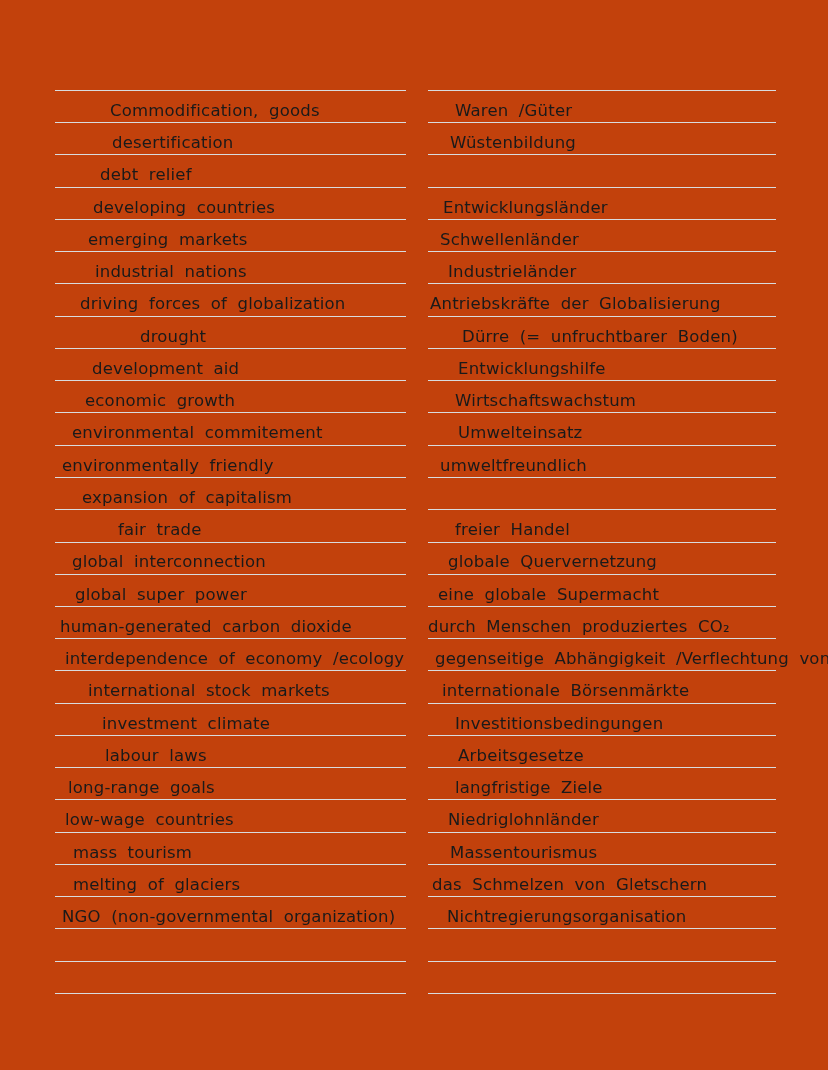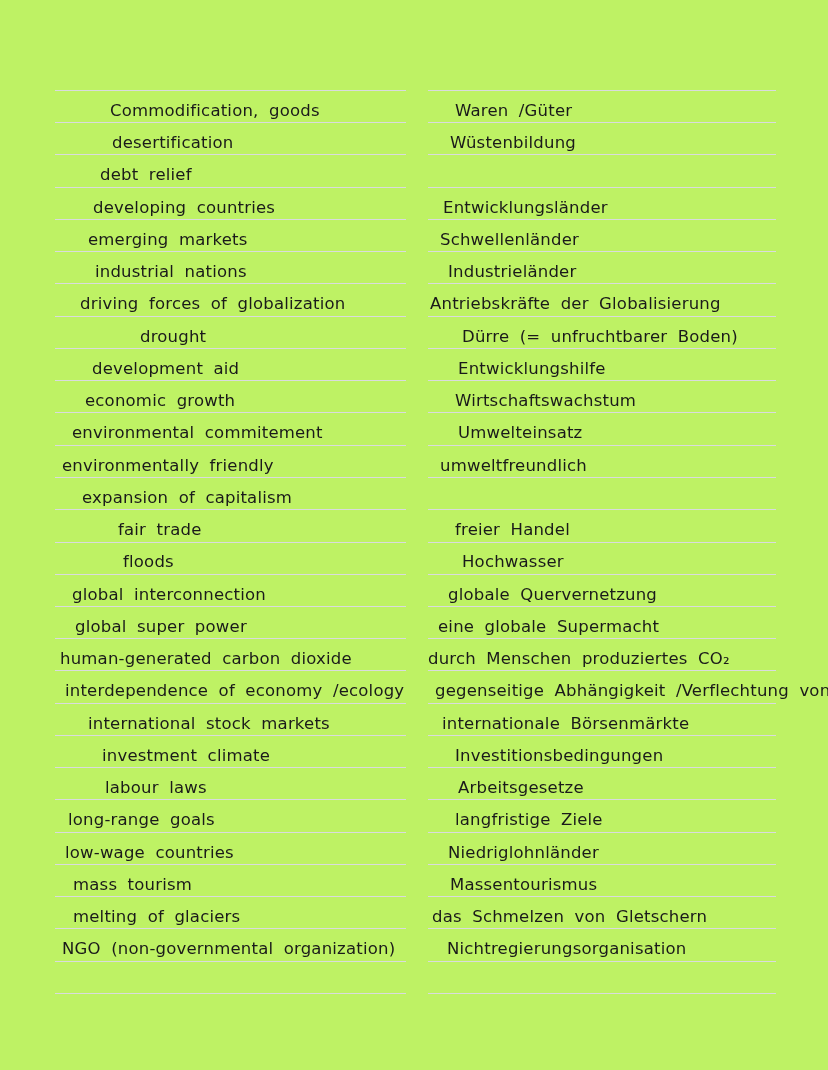--- a/index.html
+++ b/index.html
@@ -4,21 +4,21 @@
 <style>
   html, body {
     margin: 0;
     padding: 0;
     background: #ffffff;
   }
   .sheet {
     position: relative;
     width: 828px;
     height: 1070px;
-    background: #bef264;
+    background: #c2410c;
     overflow: hidden;
     font-family: "DejaVu Sans", sans-serif;
   }
   
   .ruled {
     position: absolute;
     top: 90px;
     height: 904px;
     background: repeating-linear-gradient(
       to bottom,
@@ -110,24 +110,20 @@
       </div>
       <div class="row">
         <span class="cell en" style="padding-left: 27px;">expansion of capitalism</span>
         <span class="cell de" style="padding-left: 0px;"></span>
       </div>
       <div class="row">
         <span class="cell en" style="padding-left: 63px;">fair trade</span>
         <span class="cell de" style="padding-left: 27px;">freier Handel</span>
       </div>
       <div class="row">
-        <span class="cell en" style="padding-left: 68px;">floods</span>
-        <span class="cell de" style="padding-left: 34px;">Hochwasser</span>
-      </div>
-      <div class="row">
         <span class="cell en" style="padding-left: 17px;">global interconnection</span>
         <span class="cell de" style="padding-left: 20px;">globale Quervernetzung</span>
       </div>
       <div class="row">
         <span class="cell en" style="padding-left: 20px;">global super power</span>
         <span class="cell de" style="padding-left: 10px;">eine globale Supermacht</span>
       </div>
       <div class="row">
         <span class="cell en" style="padding-left: 5px;">human-generated carbon dioxide</span>
         <span class="cell de" style="padding-left: 0px;">durch Menschen produziertes CO₂</span>

